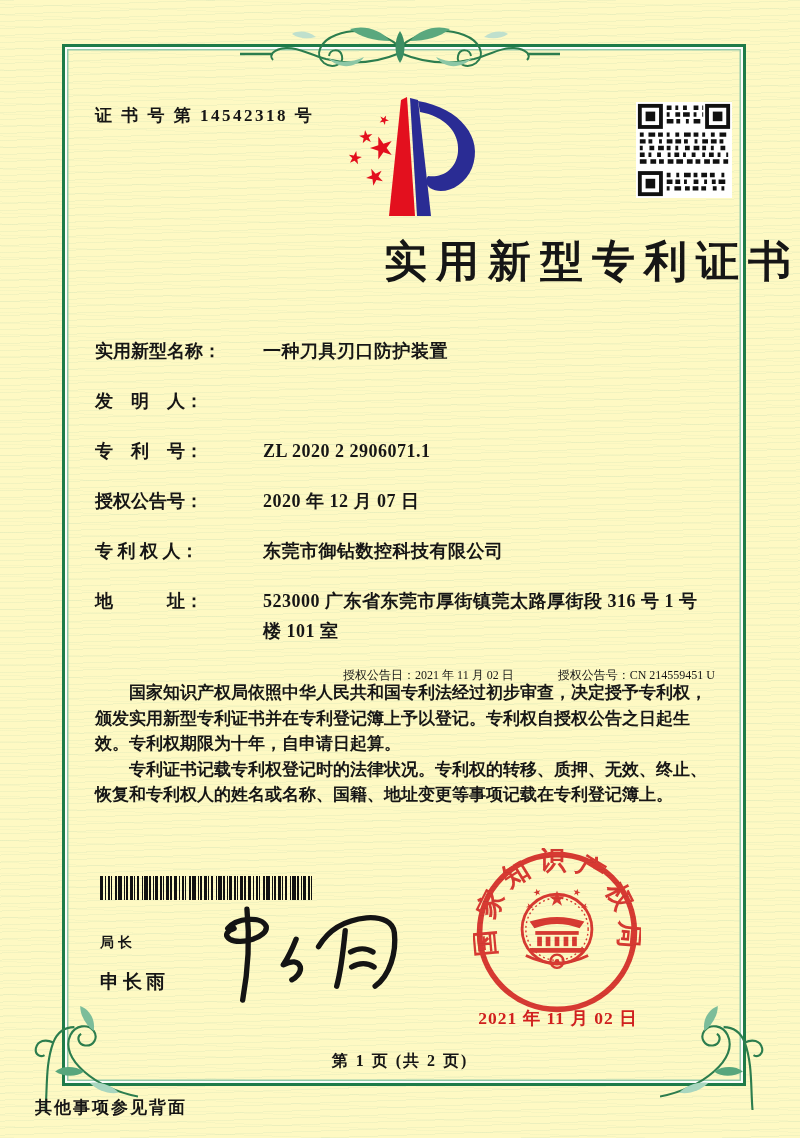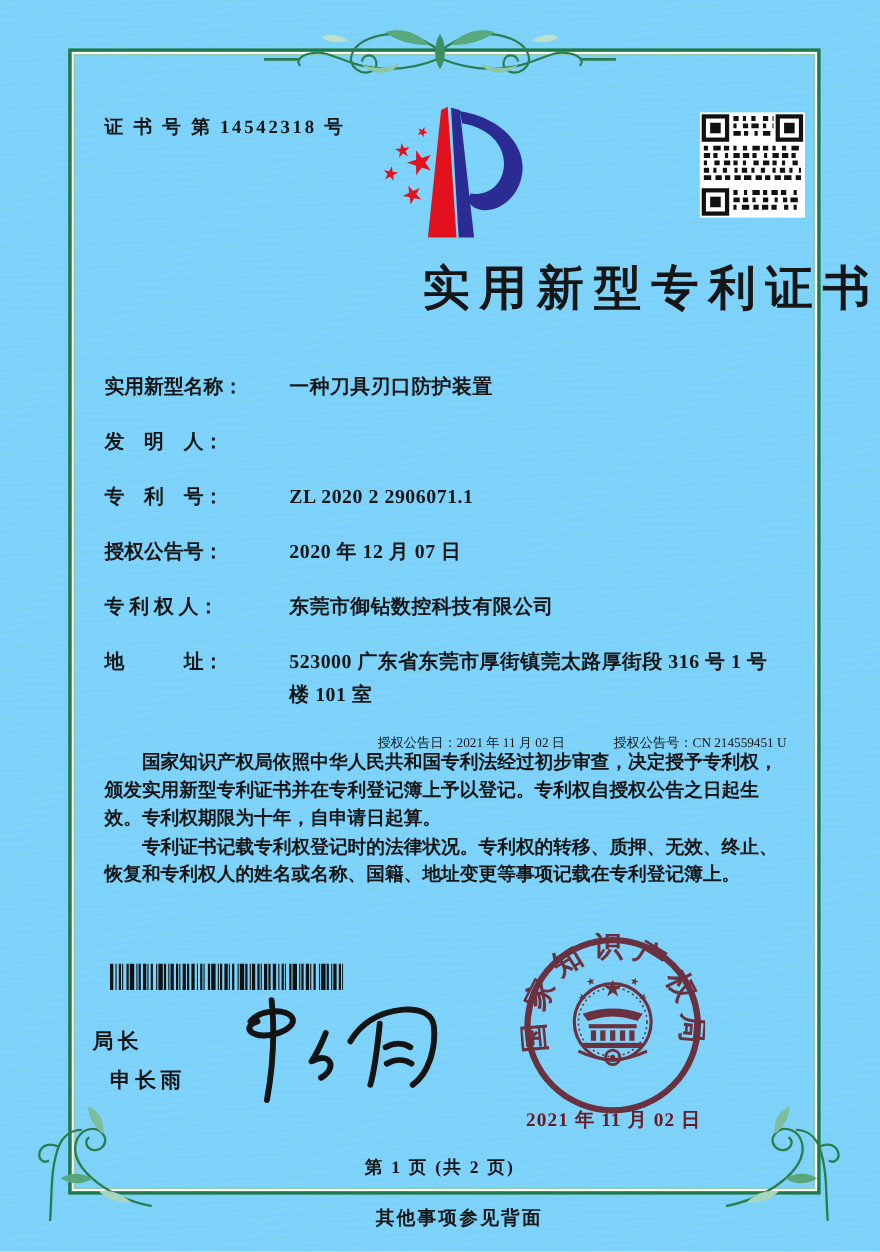--- a/index.html
+++ b/index.html
@@ -1,18 +1,18 @@
 <!DOCTYPE html>
 <html><head>
 <meta charset="utf-8">
 <style>
   html,body{margin:0;padding:0;background:#eff1ee;}
   .page{
     position:relative;width:800px;height:1138px;margin:0 auto;
-    background:#7dd3fc;overflow:hidden;
+    background:#fef9c3;overflow:hidden;
     font-family:"Liberation Serif","DejaVu Serif",serif;color:#161616;
   }
   .page::before{ 
     content:"";position:absolute;inset:0;z-index:0;pointer-events:none;
     background:
       repeating-linear-gradient(178deg, rgba(130,185,158,.10) 0 1px, transparent 1px 7px),
       repeating-linear-gradient(2deg, rgba(130,185,158,.06) 0 1px, transparent 1px 11px);
   }
   .frame{
     position:absolute;left:62px;top:44px;right:54px;bottom:52px;z-index:1;
@@ -27,28 +27,28 @@
   .fields{left:95px;top:336px;width:620px;}
   .row{display:flex;margin-bottom:20px;font-size:18px;font-weight:700;line-height:30px;}
   .row .lab{width:168px;flex:0 0 168px;white-space:nowrap;}
   .row .val{flex:1;letter-spacing:.5px;}
   .row2{display:flex;font-size:12px;font-weight:400;line-height:30px;margin-top:-6px;justify-content:flex-end;}
   .row2 .pair{display:flex;}
   .row2 .pair+.pair{margin-left:44px;}
   .paras{left:95px;top:680px;width:618px;}
   .paras p{margin:0;text-indent:2em;font-size:17px;line-height:25.5px;font-weight:600;}
   .barcode{left:100px;top:876px;width:212px;height:24px;}
-  .signer-title{left:84px;top:934px;font-size:19px;font-weight:700;letter-spacing:4px;}
+  .signer-title{left:100px;top:934px;font-size:14px;font-weight:700;letter-spacing:4px;}
   .signer-name{left:100px;top:969px;font-size:19px;font-weight:700;letter-spacing:4px;}
   .signature{left:185px;top:898px;width:235px;height:108px;}
   .seal{left:473px;top:848px;width:168px;height:168px;mix-blend-mode:multiply;}
   .seal-date{left:458px;top:1006px;width:200px;text-align:center;color:#d32027;
              font-size:17.5px;font-weight:700;letter-spacing:1px;mix-blend-mode:multiply;}
   .page-no{left:0;right:0;top:1051px;text-align:center;font-size:16px;font-weight:600;letter-spacing:2px;}
-  .back-note{left:0;right:0;top:1096px;text-align:center;font-size:17px;font-weight:600;letter-spacing:2px;margin-left:35px;}
+  .back-note{left:0;right:0;top:1096px;text-align:left;font-size:17px;font-weight:600;letter-spacing:2px;margin-left:35px;}
   .orn-top{left:50%;top:17px;transform:translateX(-50%);width:320px;height:60px;}
   .orn-bl{left:32px;bottom:28px;width:106px;height:106px;transform:scaleX(-1);}
   .orn-br{right:34px;bottom:28px;width:106px;height:106px;}
 </style>
 </head>
 <body>
 
 <div class="page">
 
   <div class="frame"></div>

